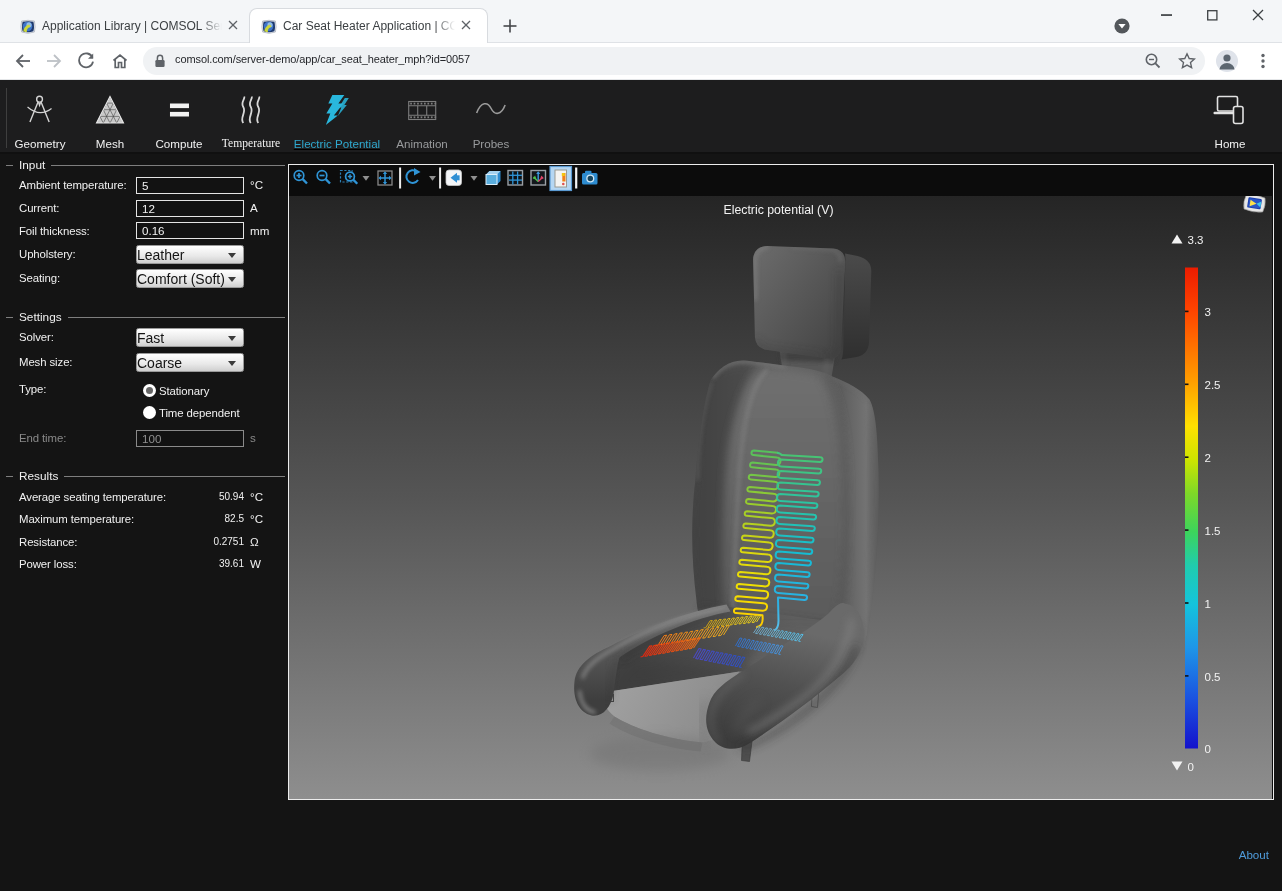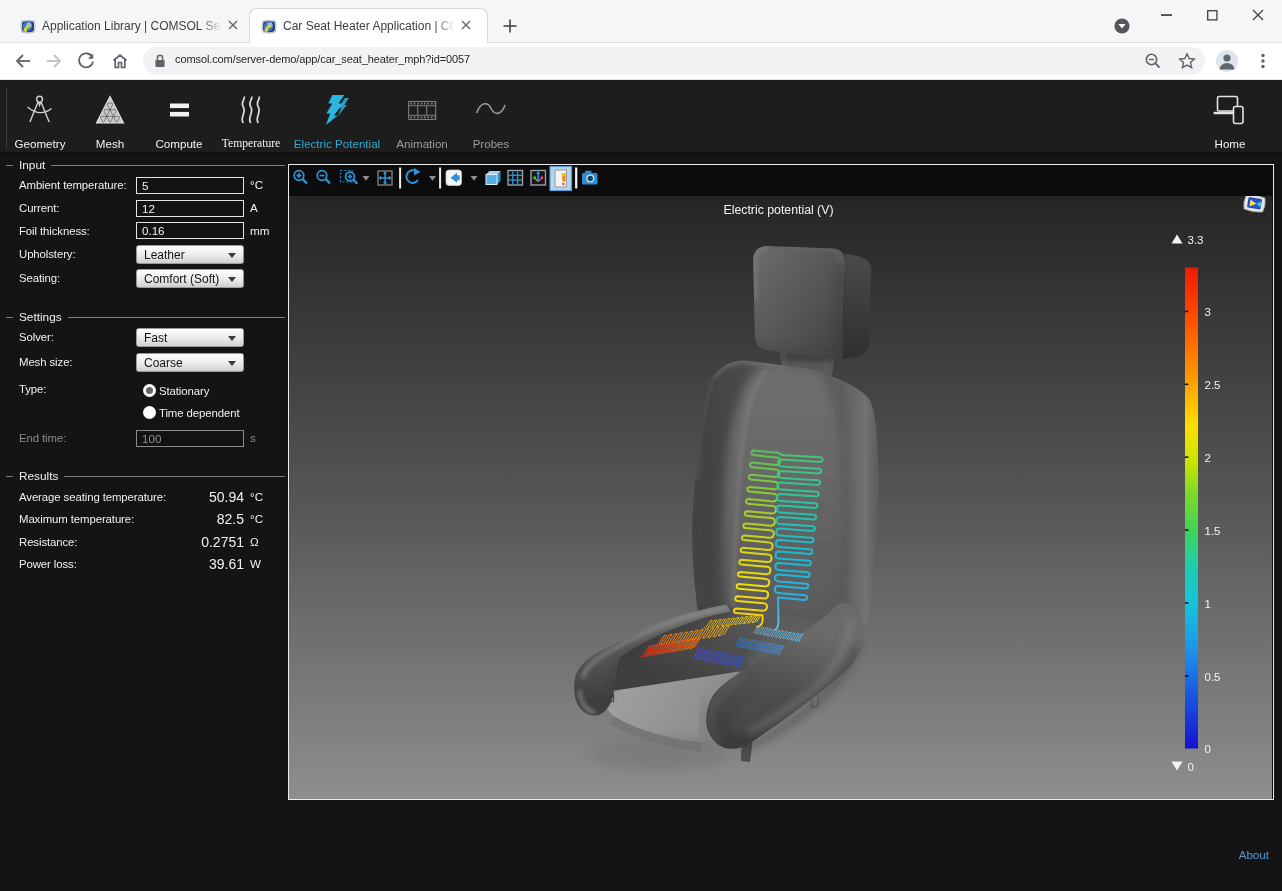--- a/index.html
+++ b/index.html
@@ -19,25 +19,25 @@
 .ricon { height:33px; }
 .rlbl { font-size:11.6px; margin-top:10px; white-space:nowrap; }
 #panel { position:absolute; left:0; top:0; width:288px; height:811px; }
 .gline { position:absolute; left:6px; width:279px; height:1px; background:#7e7e7e; }
 .gtitle { position:absolute; left:13px; padding:0 6px; font-size:11.8px; color:#f0f0f0; background:#141414; line-height:16px; }
 .plbl { position:absolute; left:19px; font-size:11.4px; letter-spacing:-0.1px; color:#f0f0f0; line-height:14px; white-space:nowrap; }
 .plbl.dis, .unit.dis { color:#8a8a8a; }
 .tf { position:absolute; left:136px; width:108px; height:17px; background:#121212; border:1px solid #e4e4e4; color:#f2f2f2; font-size:11.6px; line-height:15px; padding-left:5px; }
 .tf.dis { border-color:#8a8a8a; color:#909090; }
 .unit { position:absolute; left:250px; font-size:11.6px; color:#f0f0f0; line-height:14px; }
-.dd { position:absolute; left:136px; width:108px; height:19.5px; border-radius:2.5px; background:linear-gradient(#ffffff,#e8e8e8 60%,#cfcfcf); border:1px solid #9a9a9a; color:#141414; font-size:12px; line-height:18px; padding-left:7px; }
+.dd { position:absolute; left:136px; width:108px; height:19.5px; border-radius:2.5px; background:linear-gradient(#ffffff,#e8e8e8 60%,#cfcfcf); border:1px solid #9a9a9a; color:#141414; font-size:14px; line-height:18px; }
 .dd i { position:absolute; right:7px; top:7px; width:0; height:0; border:4.5px solid transparent; border-top:5.5px solid #3a3a3a; border-bottom:none; }
 .radio { position:absolute; left:143px; width:13px; height:13px; border-radius:50%; background:#fff; }
 .radio.sel::after { content:""; position:absolute; left:3px; top:3px; width:7px; height:7px; border-radius:50%; background:#666; }
-.rval { position:absolute; width:225px; text-align:right; left:19px; font-size:14px; color:#f0f0f0; line-height:14px; }
+.rval { position:absolute; width:225px; text-align:right; left:19px; font-size:10px; color:#f0f0f0; line-height:14px; }
 #canvasbox { position:absolute; left:288px; top:83.5px; width:985.5px; height:636px; border:1.5px solid #ececec; background:#0c0c0c;text-align:center; }
 #gtbar { position:absolute; left:0px; top:0px; }
 #about { position:absolute; right:13px; top:768px; font-size:11.6px; color:#4f9bda; }
 </style></head>
 <body>
 
 <div id="tabstrip">
   <div id="tab2"></div>
   <div id="tabbar-line"></div>
   <svg class="abs" style="left:20px;top:19px" width="16" height="16" viewBox="0 0 16 16">
@@ -191,21 +191,21 @@
       <div class="ritem" style="left:251px;font-family:Liberation Serif, serif;">
         <div class="ricon"><svg width="34" height="32" viewBox="0 0 34 32">
             <g stroke="#d8d8d8" fill="none" stroke-width="1.8">
 <path d="M9.5,29 C5.5,23.5 13,18.5 9.5,13 C6.5,8.5 11.5,5 10.5,2.5"></path>
 <path d="M17,29 C13,23.5 20.5,18.5 17,13 C14,8.5 19,5 18,2.5"></path>
 <path d="M24.5,29 C20.5,23.5 28,18.5 24.5,13 C21.5,8.5 26.5,5 25.5,2.5"></path>
             </g>
           </svg></div>
         <div class="rlbl" style="color:#f2f2f2">Temperature</div>
       </div>
-      <div class="ritem" style="left:337px;">
+      <div class="ritem" style="left:337px;text-decoration:underline;">
         <div class="ricon"><svg width="34" height="32" viewBox="0 0 34 32">
             <g fill="#29b7dd">
 <path d="M12.5,1 L24.5,1 L18.5,9.5 L23.5,9.5 L14,21.5 L18,21.5 L6,31 L10.5,19.5 L6.5,19.5 L12.5,9.5 L8.5,9.5 Z"></path>
 <path d="M25,4 L29,4 L24.5,11 L27,11 L18,22 L21.5,13.5 L19,13.5 Z" opacity="0.85"></path>
             </g>
           </svg></div>
         <div class="rlbl" style="color:#2fa9cf">Electric Potential</div>
       </div>
       <div class="ritem" style="left:422px;">
         <div class="ricon"><svg width="34" height="32" viewBox="0 0 34 32">

